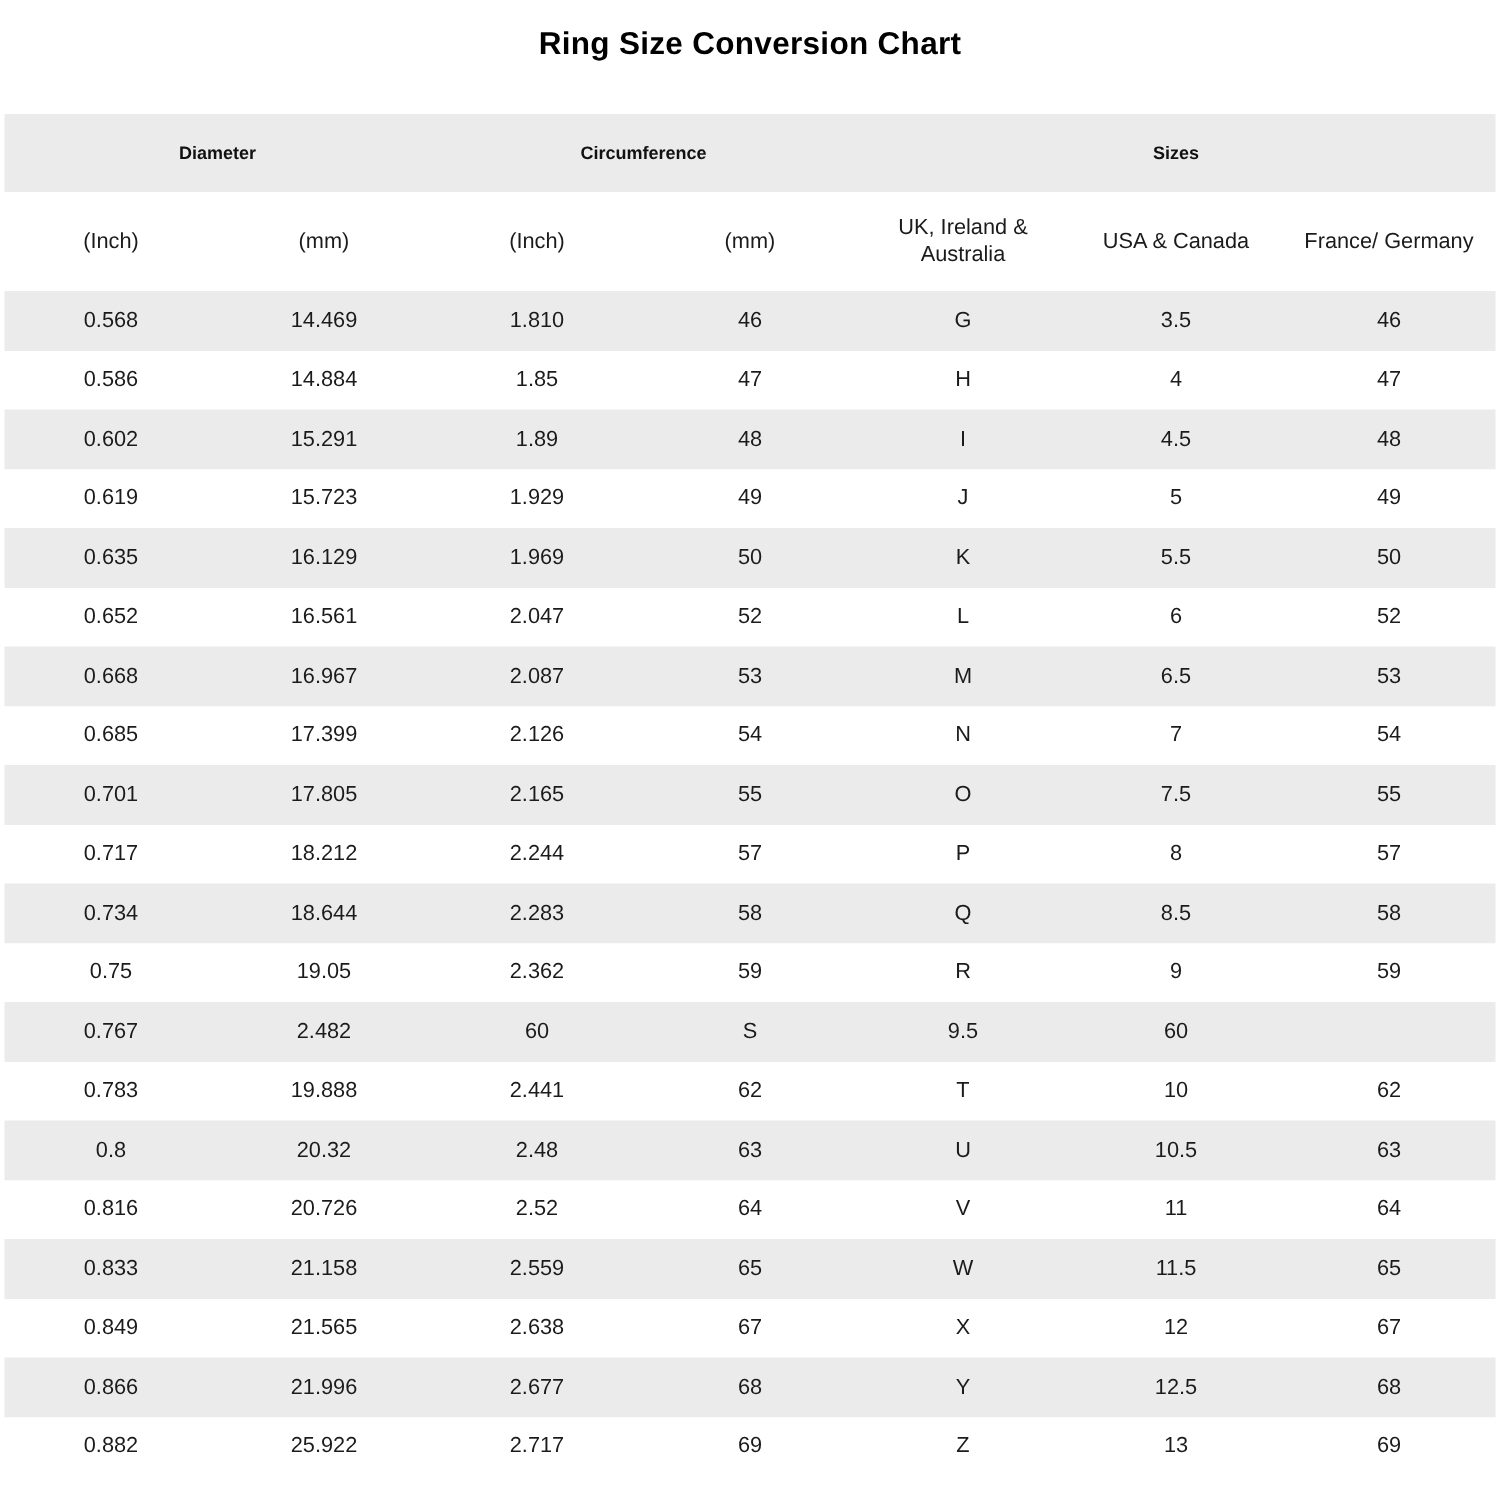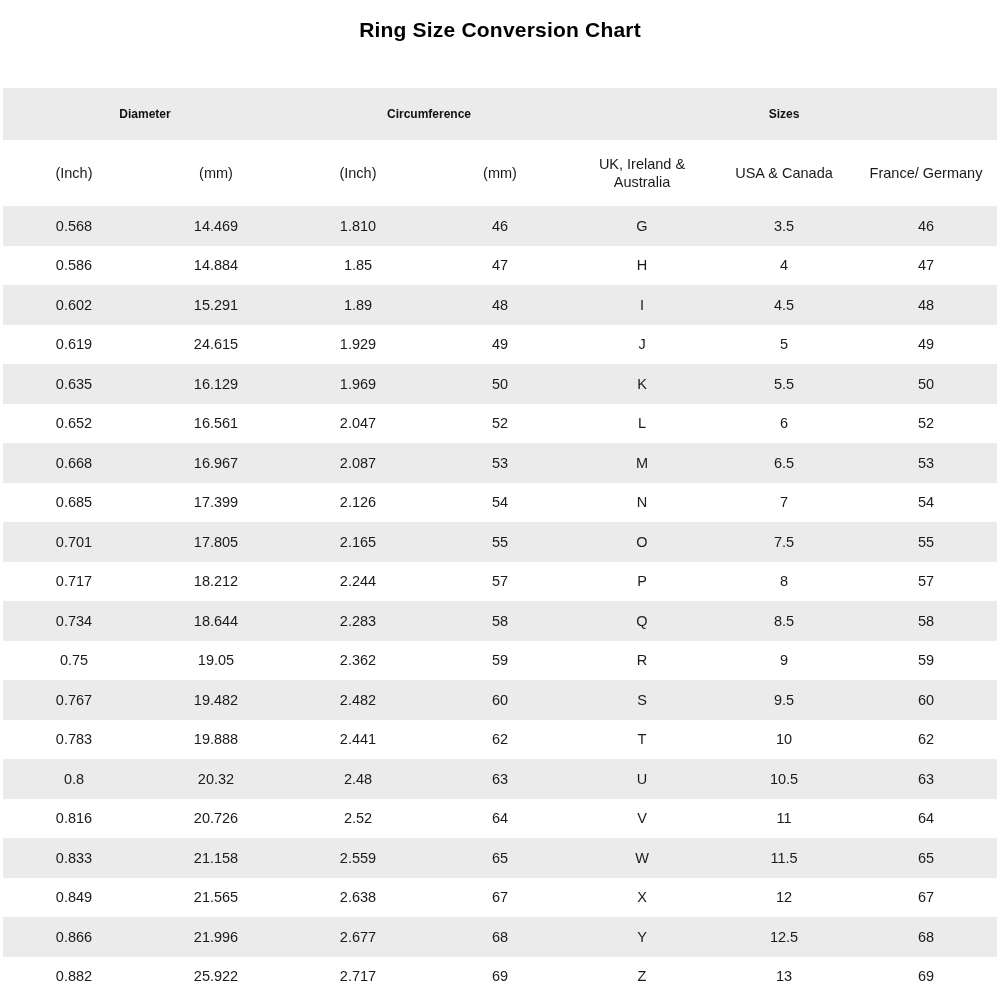--- a/index.html
+++ b/index.html
@@ -10,21 +10,21 @@
     font-family: "Liberation Sans", sans-serif;
     color: #1b1b1b;
   }
   .page {
     width: 1000px;
     height: 1000px;
     background: #ffffff;
     overflow: hidden;
   }
   .title-area {
-    height: 88px;
+    height: 76px;
     display: flex;
     align-items: flex-start;
     justify-content: center;
   }
   .page-title {
     margin: 0;
     padding-top: 18px;
     font-size: 21px;
     font-weight: bold;
     color: #000000;
@@ -131,21 +131,21 @@
           <div class="cell">0.602</div>
           <div class="cell">15.291</div>
           <div class="cell">1.89</div>
           <div class="cell">48</div>
           <div class="cell">I</div>
           <div class="cell">4.5</div>
           <div class="cell">48</div>
         </div>
         <div class="row plain">
           <div class="cell">0.619</div>
-          <div class="cell">24.615</div>
+          <div class="cell">15.723</div>
           <div class="cell">1.929</div>
           <div class="cell">49</div>
           <div class="cell">J</div>
           <div class="cell">5</div>
           <div class="cell">49</div>
         </div>
         <div class="row stripe">
           <div class="cell">0.635</div>
           <div class="cell">16.129</div>
           <div class="cell">1.969</div>
@@ -212,21 +212,20 @@
           <div class="cell">0.75</div>
           <div class="cell">19.05</div>
           <div class="cell">2.362</div>
           <div class="cell">59</div>
           <div class="cell">R</div>
           <div class="cell">9</div>
           <div class="cell">59</div>
         </div>
         <div class="row stripe">
           <div class="cell">0.767</div>
-          <div class="cell">19.482</div>
           <div class="cell">2.482</div>
           <div class="cell">60</div>
           <div class="cell">S</div>
           <div class="cell">9.5</div>
           <div class="cell">60</div>
         </div>
         <div class="row plain">
           <div class="cell">0.783</div>
           <div class="cell">19.888</div>
           <div class="cell">2.441</div>

